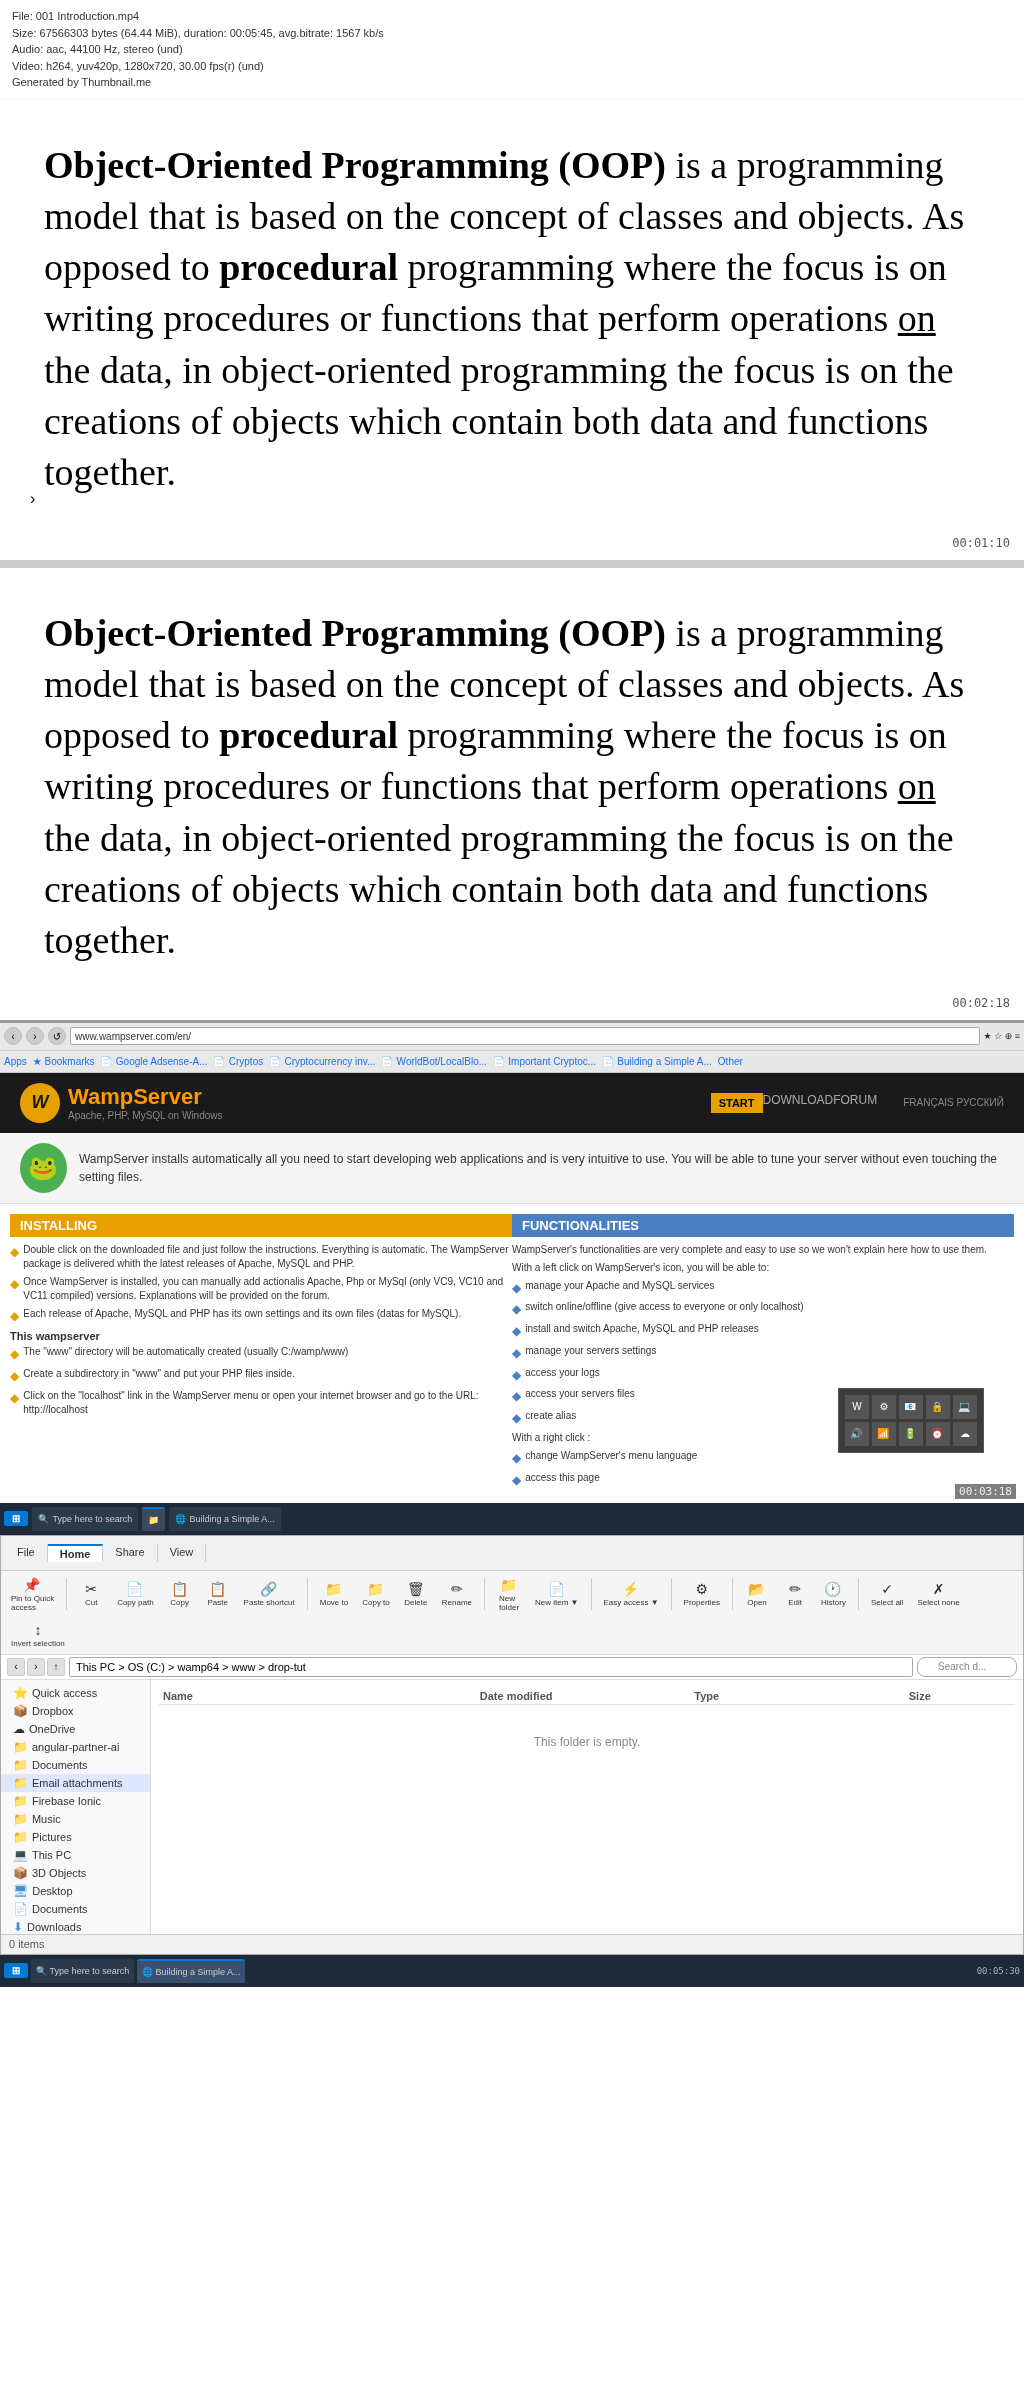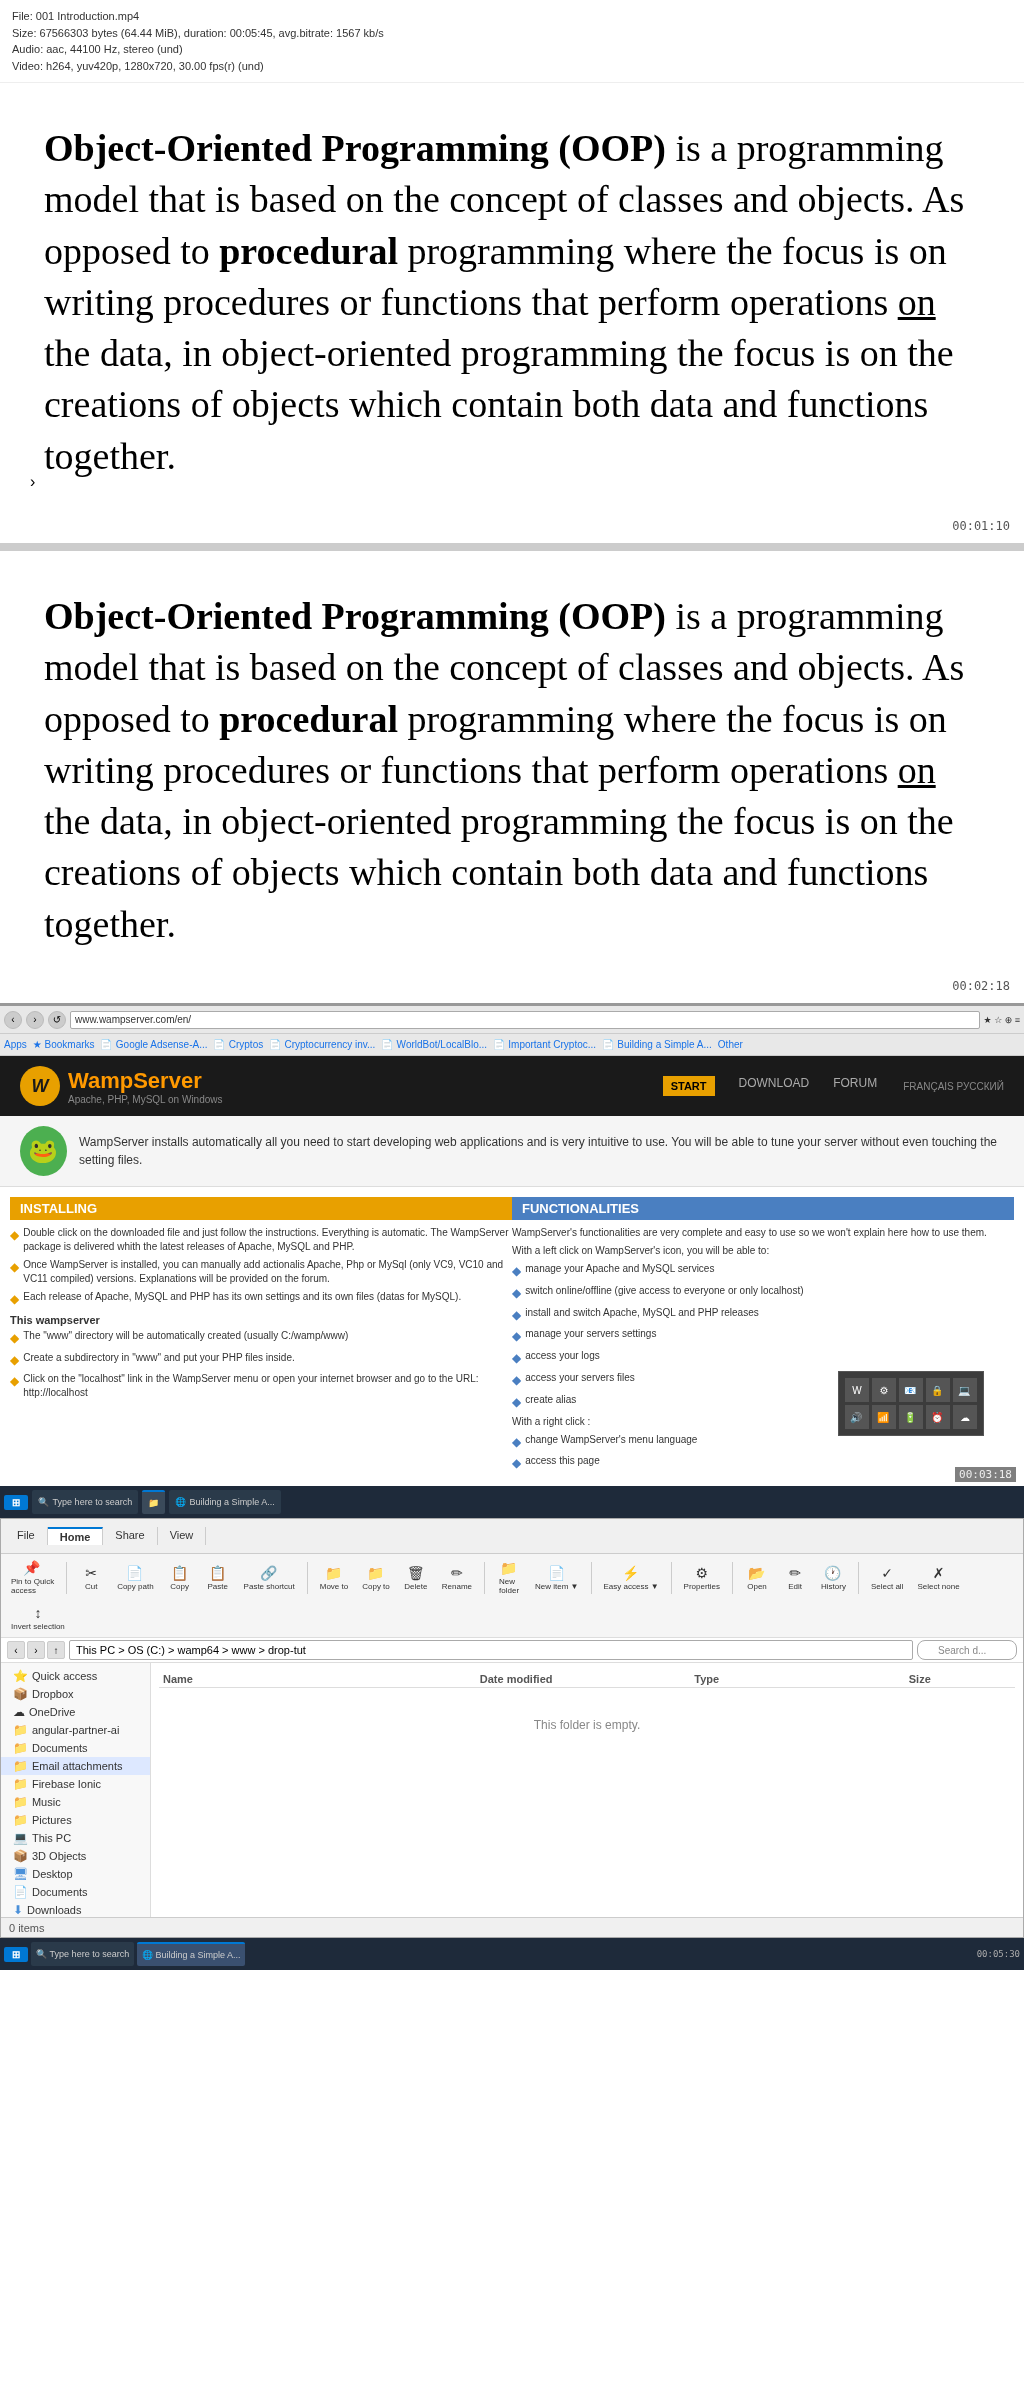--- a/index.html
+++ b/index.html
@@ -175,21 +175,21 @@
     }
 
     .wamp-logo-sub {
       color: #888;
       font-size: 10px;
     }
 
     .wamp-nav {
       margin-left: auto;
       display: flex;
-      gap: 24px;
+      gap: 0;
     }
 
     .wamp-nav a {
       color: #aaa;
       font-size: 12px;
       text-decoration: none;
     }
 
     .wamp-nav .active-link {
       background: #e8a000;
@@ -574,20 +574,21 @@
     .folder-blue { color: #4a90d9; }
   </style>
 </head>
 <body>
 
 <div class="video-meta">
   <div>File: 001 Introduction.mp4</div>
   <div>Size: 67566303 bytes (64.44 MiB), duration: 00:05:45, avg.bitrate: 1567 kb/s</div>
   <div>Audio: aac, 44100 Hz, stereo (und)</div>
   <div>Video: h264, yuv420p, 1280x720, 30.00 fps(r) (und)</div>
+  <div>Generated by Thumbnail.me</div>
 </div>
 
 <div class="video-frame-1">
   <p class="oop-text">
     <span class="bold">Object-Oriented Programming (OOP)</span><span> is a programming model that is based on the concept of classes and objects. As opposed to </span><span class="bold">procedural</span><span> programming where the focus is on writing procedures or functions that perform operations </span><span class="underline">on</span><span> the data, in object-oriented programming the focus is on the creations of objects which contain both data and functions together.</span>
   </p>
   <span class="cursor">›</span>
   <span class="timestamp">00:01:10</span>
 </div>
 

